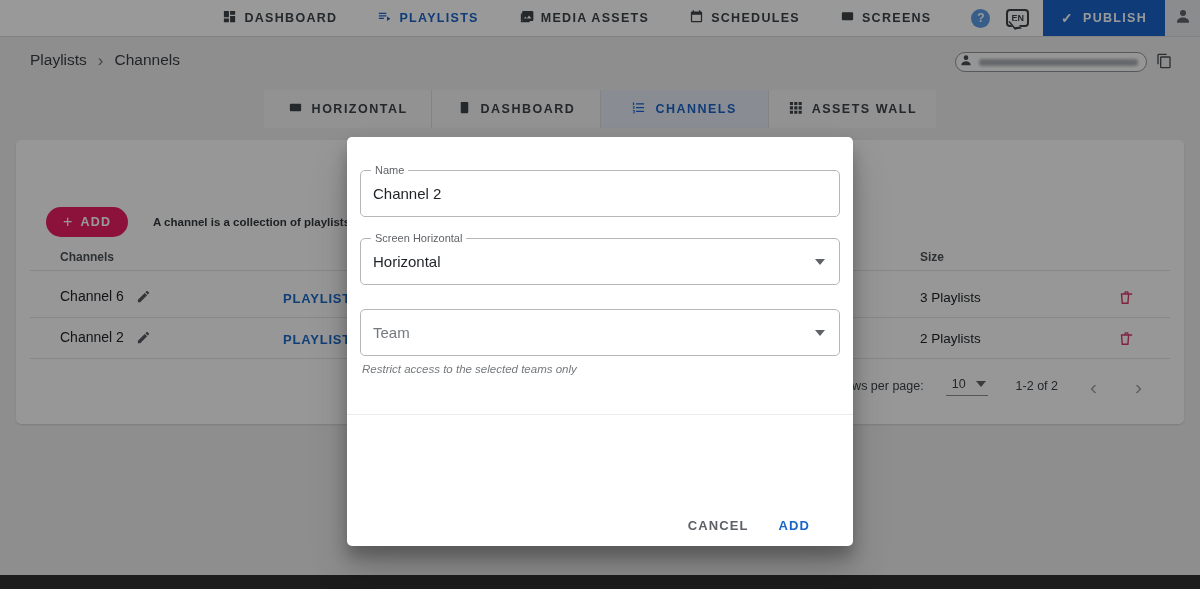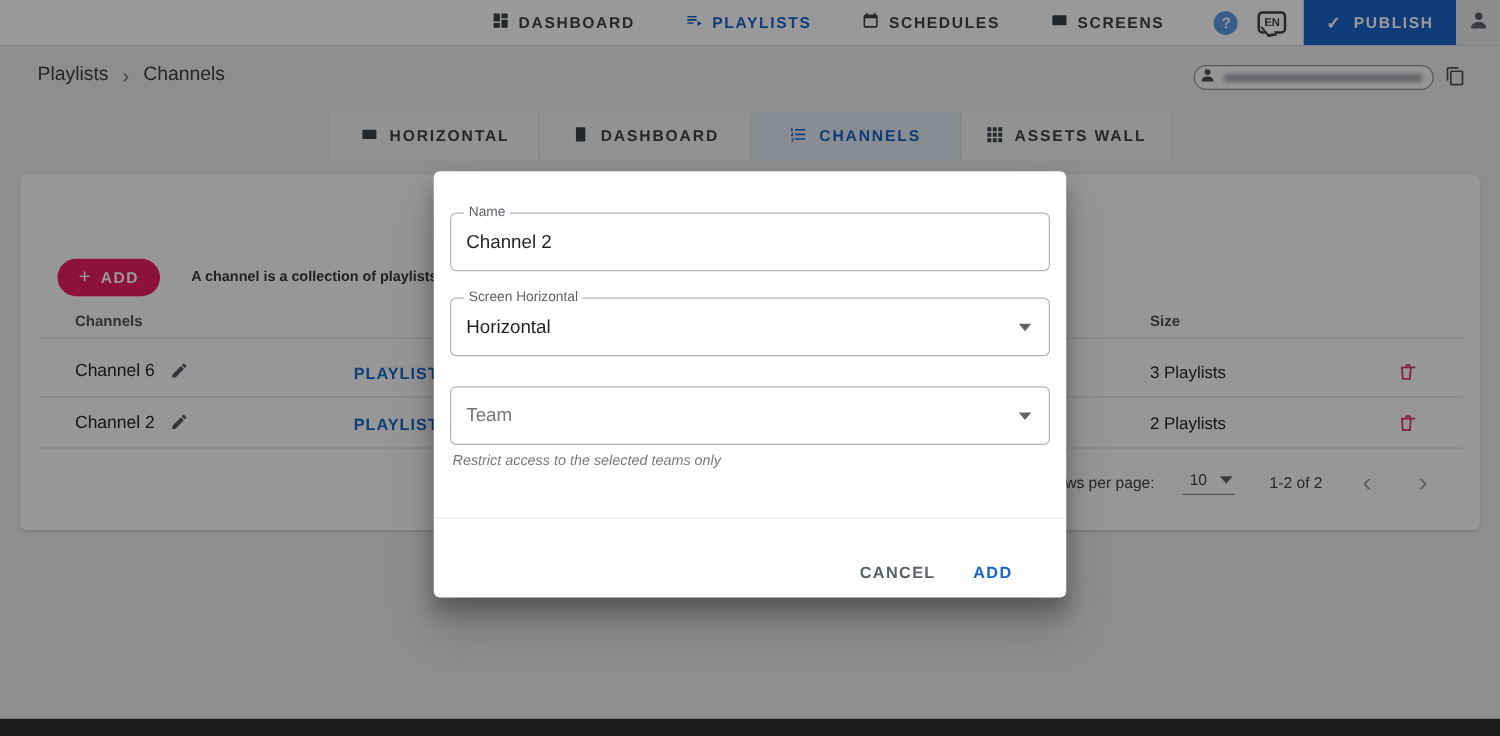--- a/index.html
+++ b/index.html
@@ -85,21 +85,21 @@
   .caret-down { width:0; height:0; border-left:5px solid transparent; border-right:5px solid transparent;
                 border-top:6px solid #5f6368; }
   .range-label { margin:0 30px 0 28px; white-space:nowrap; }
   .pg-chev { font-size:21px; color:#9aa0a5; line-height:1; padding:0 2px; cursor:pointer; }
   .pg-chev.prev { margin-right:34px; }
 
   .bottom-strip { position:absolute; left:0; right:0; bottom:0; height:14px; background:#303030; }
 
   
   .backdrop { position:absolute; inset:0; background:rgba(0,0,0,0.40); z-index:10; }
-  .modal { position:absolute; left:347px; top:137px; width:506px; height:341px; background:#ffffff;
+  .modal { position:absolute; left:347px; top:137px; width:506px; height:409px; background:#ffffff;
            border-radius:5px; z-index:20; box-shadow:0 11px 15px rgba(0,0,0,0.25), 0 24px 38px rgba(0,0,0,0.18); }
   .field { position:absolute; left:13px; right:13px; height:47px; border:1px solid #b4b6b8;
            border-radius:5px; display:flex; align-items:center; }
   .field .flabel { position:absolute; top:-7px; left:10px; background:#fff; padding:0 4px;
                    font-size:11px; color:#5f6368; }
   .field .fvalue { padding-left:12px; font-size:15px; color:#1f2327; flex:1; }
   .field .fvalue.placeholder { color:#75797d; }
   .field .caret-down { margin-right:14px; }
   .field.f-name { top:33px; }
   .field.f-orient { top:101px; cursor:pointer; }
@@ -127,20 +127,27 @@
         <span>DASHBOARD</span>
       </div>
       <div class="nav-item active">
         <span><svg viewBox="0 0 24 24" fill="currentColor">
               <path d="M3 6h12v2H3zM3 10h12v2H3zM3 14h8v2H3zM16 12v7l5.5-3.5z"></path>
             </svg></span>
         <span>PLAYLISTS</span>
       </div>
       <div class="nav-item">
         <span><svg viewBox="0 0 24 24" fill="currentColor">
+              <path d="M21 3H7a2 2 0 0 0-2 2v12a2 2 0 0 0 2 2h14a2 2 0 0 0 2-2V5a2 2 0 0 0-2-2zm-11 9l2.5 3 3.5-4.5L20 15H8z"></path>
+              <path d="M3 7v14h14v-2H5V7z"></path>
+            </svg></span>
+        <span>MEDIA ASSETS</span>
+      </div>
+      <div class="nav-item">
+        <span><svg viewBox="0 0 24 24" fill="currentColor">
               <path d="M19 4h-1V2h-2v2H8V2H6v2H5a2 2 0 0 0-2 2v13a2 2 0 0 0 2 2h14a2 2 0 0 0 2-2V6a2 2 0 0 0-2-2zm0 15H5V9h14z"></path>
             </svg></span>
         <span>SCHEDULES</span>
       </div>
       <div class="nav-item">
         <span><svg viewBox="0 0 24 24" fill="currentColor">
               <rect x="3" y="5" width="18" height="13" rx="1.5"></rect>
             </svg></span>
         <span>SCREENS</span>
       </div>

